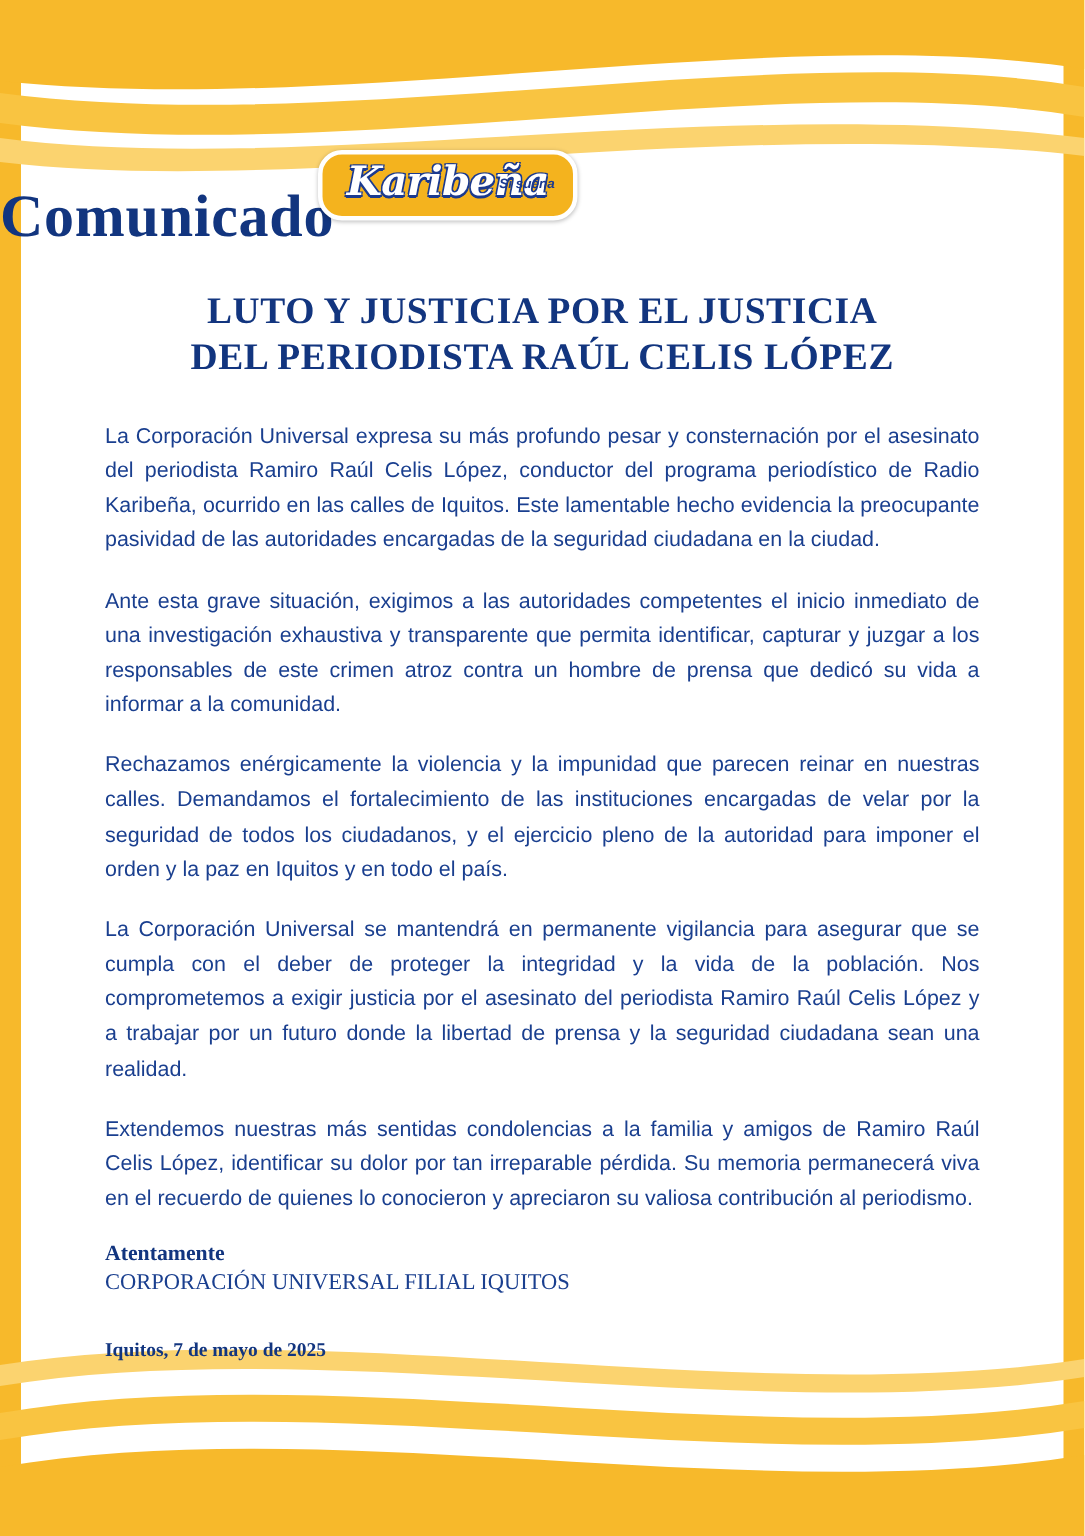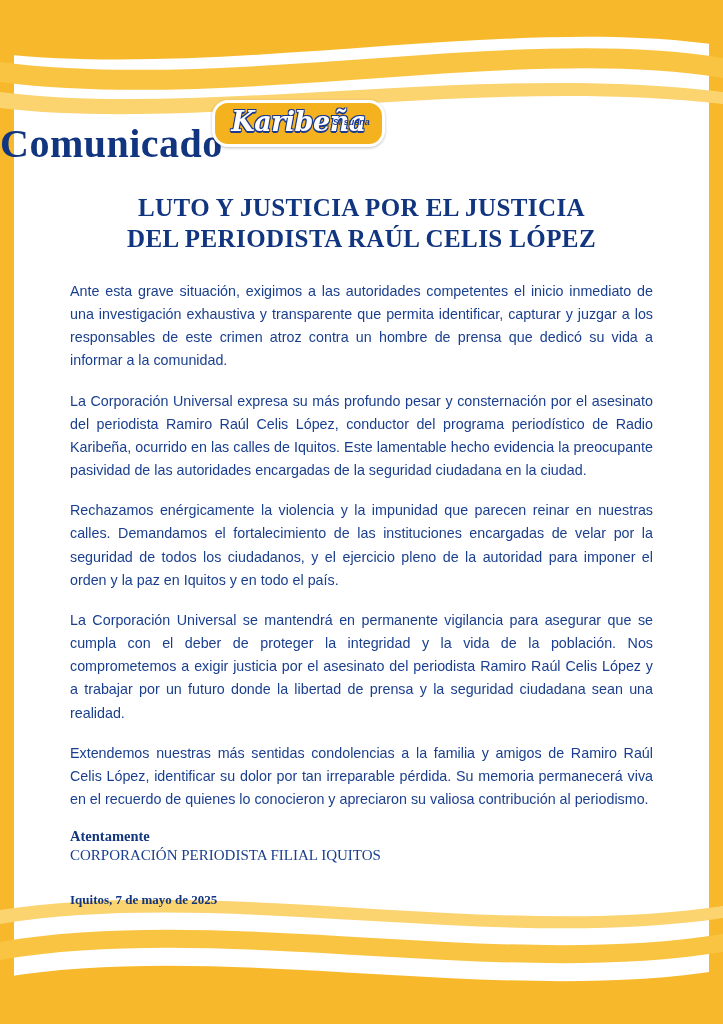--- a/index.html
+++ b/index.html
@@ -194,28 +194,28 @@
   <div class="content">
 
     <h1 class="doc-title">Comunicado</h1>
 
     <div class="doc-subtitle">
       <div>LUTO Y JUSTICIA POR EL JUSTICIA</div>
       <div>DEL PERIODISTA RAÚL CELIS LÓPEZ</div>
     </div>
 
     <div class="body-text">
+      <p>La Corporación Universal expresa su más profundo pesar y consternación por el asesinato del periodista Ramiro Raúl Celis López, conductor del programa periodístico de Radio Karibeña, ocurrido en las calles de Iquitos. Este lamentable hecho evidencia la preocupante pasividad de las autoridades encargadas de la seguridad ciudadana en la ciudad.</p>
       <p>Ante esta grave situación, exigimos a las autoridades competentes el inicio inmediato de una investigación exhaustiva y transparente que permita identificar, capturar y juzgar a los responsables de este crimen atroz contra un hombre de prensa que dedicó su vida a informar a la comunidad.</p>
-      <p>La Corporación Universal expresa su más profundo pesar y consternación por el asesinato del periodista Ramiro Raúl Celis López, conductor del programa periodístico de Radio Karibeña, ocurrido en las calles de Iquitos. Este lamentable hecho evidencia la preocupante pasividad de las autoridades encargadas de la seguridad ciudadana en la ciudad.</p>
       <p>Rechazamos enérgicamente la violencia y la impunidad que parecen reinar en nuestras calles. Demandamos el fortalecimiento de las instituciones encargadas de velar por la seguridad de todos los ciudadanos, y el ejercicio pleno de la autoridad para imponer el orden y la paz en Iquitos y en todo el país.</p>
       <p>La Corporación Universal se mantendrá en permanente vigilancia para asegurar que se cumpla con el deber de proteger la integridad y la vida de la población. Nos comprometemos a exigir justicia por el asesinato del periodista Ramiro Raúl Celis López y a trabajar por un futuro donde la libertad de prensa y la seguridad ciudadana sean una realidad.</p>
       <p>Extendemos nuestras más sentidas condolencias a la familia y amigos de Ramiro Raúl Celis López, identificar su dolor por tan irreparable pérdida. Su memoria permanecerá viva en el recuerdo de quienes lo conocieron y apreciaron su valiosa contribución al periodismo.</p>
     </div>
 
     <div class="sign-block">
       <div class="sign-title">Atentamente</div>
-      <div class="sign-org">CORPORACIÓN PERIODISTA FILIAL IQUITOS</div>
+      <div class="sign-org">CORPORACIÓN UNIVERSAL FILIAL IQUITOS</div>
     </div>
 
     <div class="place-date">Iquitos, 7 de mayo de 2025</div>
 
   </div>
 </div>
 
 </body></html>

